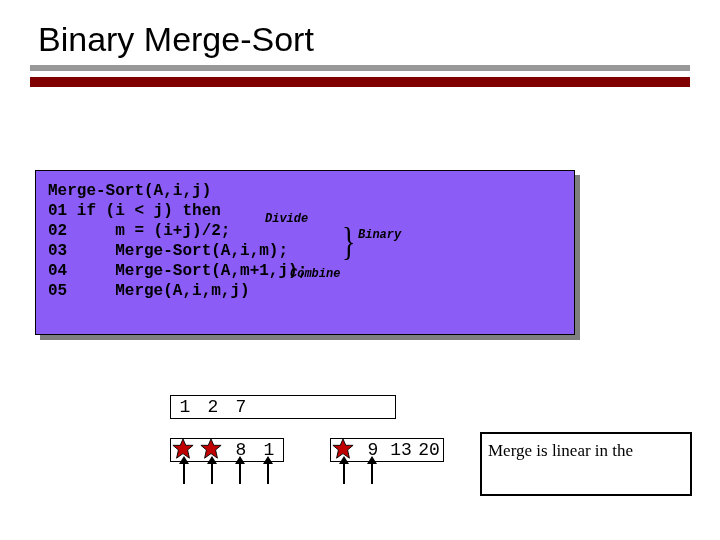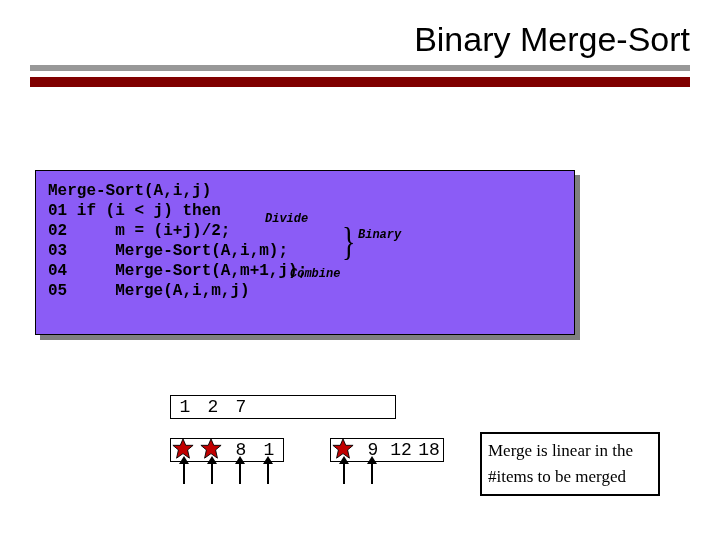--- a/index.html
+++ b/index.html
@@ -1,37 +1,37 @@
 <!DOCTYPE html>
 <html><head>
 <meta charset="utf-8">
 <style>
   * { box-sizing: border-box; margin: 0; padding: 0; }
   html, body { width: 720px; height: 540px; background: #fff; font-family: Georgia, 'Times New Roman', serif; }
   .slide { width: 720px; height: 540px; position: relative; padding: 20px 30px; }
-  .title { font-family: Verdana, Geneva, sans-serif; font-size: 34px; font-weight: 400; color: #000; padding-left: 8px; margin-bottom: 6px; text-align: right; }
+  .title { font-family: Verdana, Geneva, sans-serif; font-size: 34px; font-weight: 400; color: #000; padding-left: 8px; margin-bottom: 6px; }
   .rule-outer { height: 6px; background: #989898; margin: 0 0 6px 0; }
   .rule-inner { height: 10px; background: #800000; margin: 0 0 0 0; }
   .codebox-shadow { position: absolute; left: 40px; top: 175px; width: 540px; height: 165px; background: #7f7f7f; }
   .codebox { position: absolute; left: 35px; top: 170px; width: 540px; height: 165px; background: #8b5cf6; border: 1px solid #000; padding: 10px 12px; font-family: 'Courier New', monospace; font-size: 16px; line-height: 1.25; font-weight: bold; white-space: pre; }
   .annot { position: absolute; font-family: 'Courier New', monospace; font-style: italic; font-weight: bold; font-size: 12px; color: #000; }
   .annot-divide { left: 265px; top: 212px; }
   .annot-conquer { left: 358px; top: 228px; }
   .annot-combine { left: 290px; top: 267px; }
   .brace { position: absolute; left: 342px; top: 228px; font-size: 28px; font-family: Georgia, serif; line-height: 1; transform: scaleY(1.4); }
   .array { position: absolute; border: 1px solid #000; background: #fff; display: flex; font-family: 'Courier New', monospace; font-size: 18px; }
   .array .cell { width: 28px; height: 22px; text-align: center; line-height: 22px; }
   .array1 { left: 170px; top: 395px; }
   .array2 { left: 170px; top: 438px; }
   .array3 { left: 330px; top: 438px; }
   .star { position: absolute; width: 22px; height: 22px; }
   .star svg { width: 100%; height: 100%; display: block; }
   .arrow { position: absolute; width: 2px; height: 22px; background: #000; }
   .arrow::before { content: ''; position: absolute; top: -6px; left: -4px; border-left: 5px solid transparent; border-right: 5px solid transparent; border-bottom: 8px solid #000; }
-  .noteblock { position: absolute; left: 480px; top: 432px; width: 180px; height: 64px; border: 2px solid #000; background: #fff; font-family: 'Comic Sans MS', 'Comic Sans', cursive; font-size: 17px; padding: 4px 6px; line-height: 1.5; }
+  .noteblock { position: absolute; left: 480px; top: 432px; width: 212px; height: 64px; border: 2px solid #000; background: #fff; font-family: 'Comic Sans MS', 'Comic Sans', cursive; font-size: 17px; padding: 4px 6px; line-height: 1.5; }
 </style>
 </head>
 <body>
 
 <div class="slide">
   <div class="title">Binary Merge-Sort</div>
   <div class="rule-outer"></div>
   <div class="rule-inner"></div>
 
   <div class="codebox-shadow"></div>
@@ -61,22 +61,22 @@
   <div class="array array2">
     <div class="cell"></div>
     <div class="cell"></div>
     <div class="cell">8</div>
     <div class="cell">1</div>
   </div>
 
   <div class="array array3">
     <div class="cell"></div>
     <div class="cell">9</div>
-    <div class="cell">12</div>
-    <div class="cell">18</div>
+    <div class="cell">13</div>
+    <div class="cell">20</div>
   </div>
 
   <div class="star" style="left:172px; top:438px;">
       <svg viewBox="0 0 24 24">
         <polygon points="12,1 15,8 23,8 17,13 19,22 12,17 5,22 7,13 1,8 9,8" fill="#c00000" stroke="#000" stroke-width="1"></polygon>
       </svg>
     </div>
   <div class="star" style="left:200px; top:438px;">
       <svg viewBox="0 0 24 24">
         <polygon points="12,1 15,8 23,8 17,13 19,22 12,17 5,22 7,13 1,8 9,8" fill="#c00000" stroke="#000" stroke-width="1"></polygon>
@@ -90,15 +90,14 @@
 
   <div class="arrow" style="left:183px; top:462px;"></div>
   <div class="arrow" style="left:211px; top:462px;"></div>
   <div class="arrow" style="left:239px; top:462px;"></div>
   <div class="arrow" style="left:267px; top:462px;"></div>
   <div class="arrow" style="left:343px; top:462px;"></div>
   <div class="arrow" style="left:371px; top:462px;"></div>
 
   <div class="noteblock">
     <div>Merge is linear in the</div>
-    <div>#items to be merged</div>
   </div>
 </div>
 
 </body></html>

